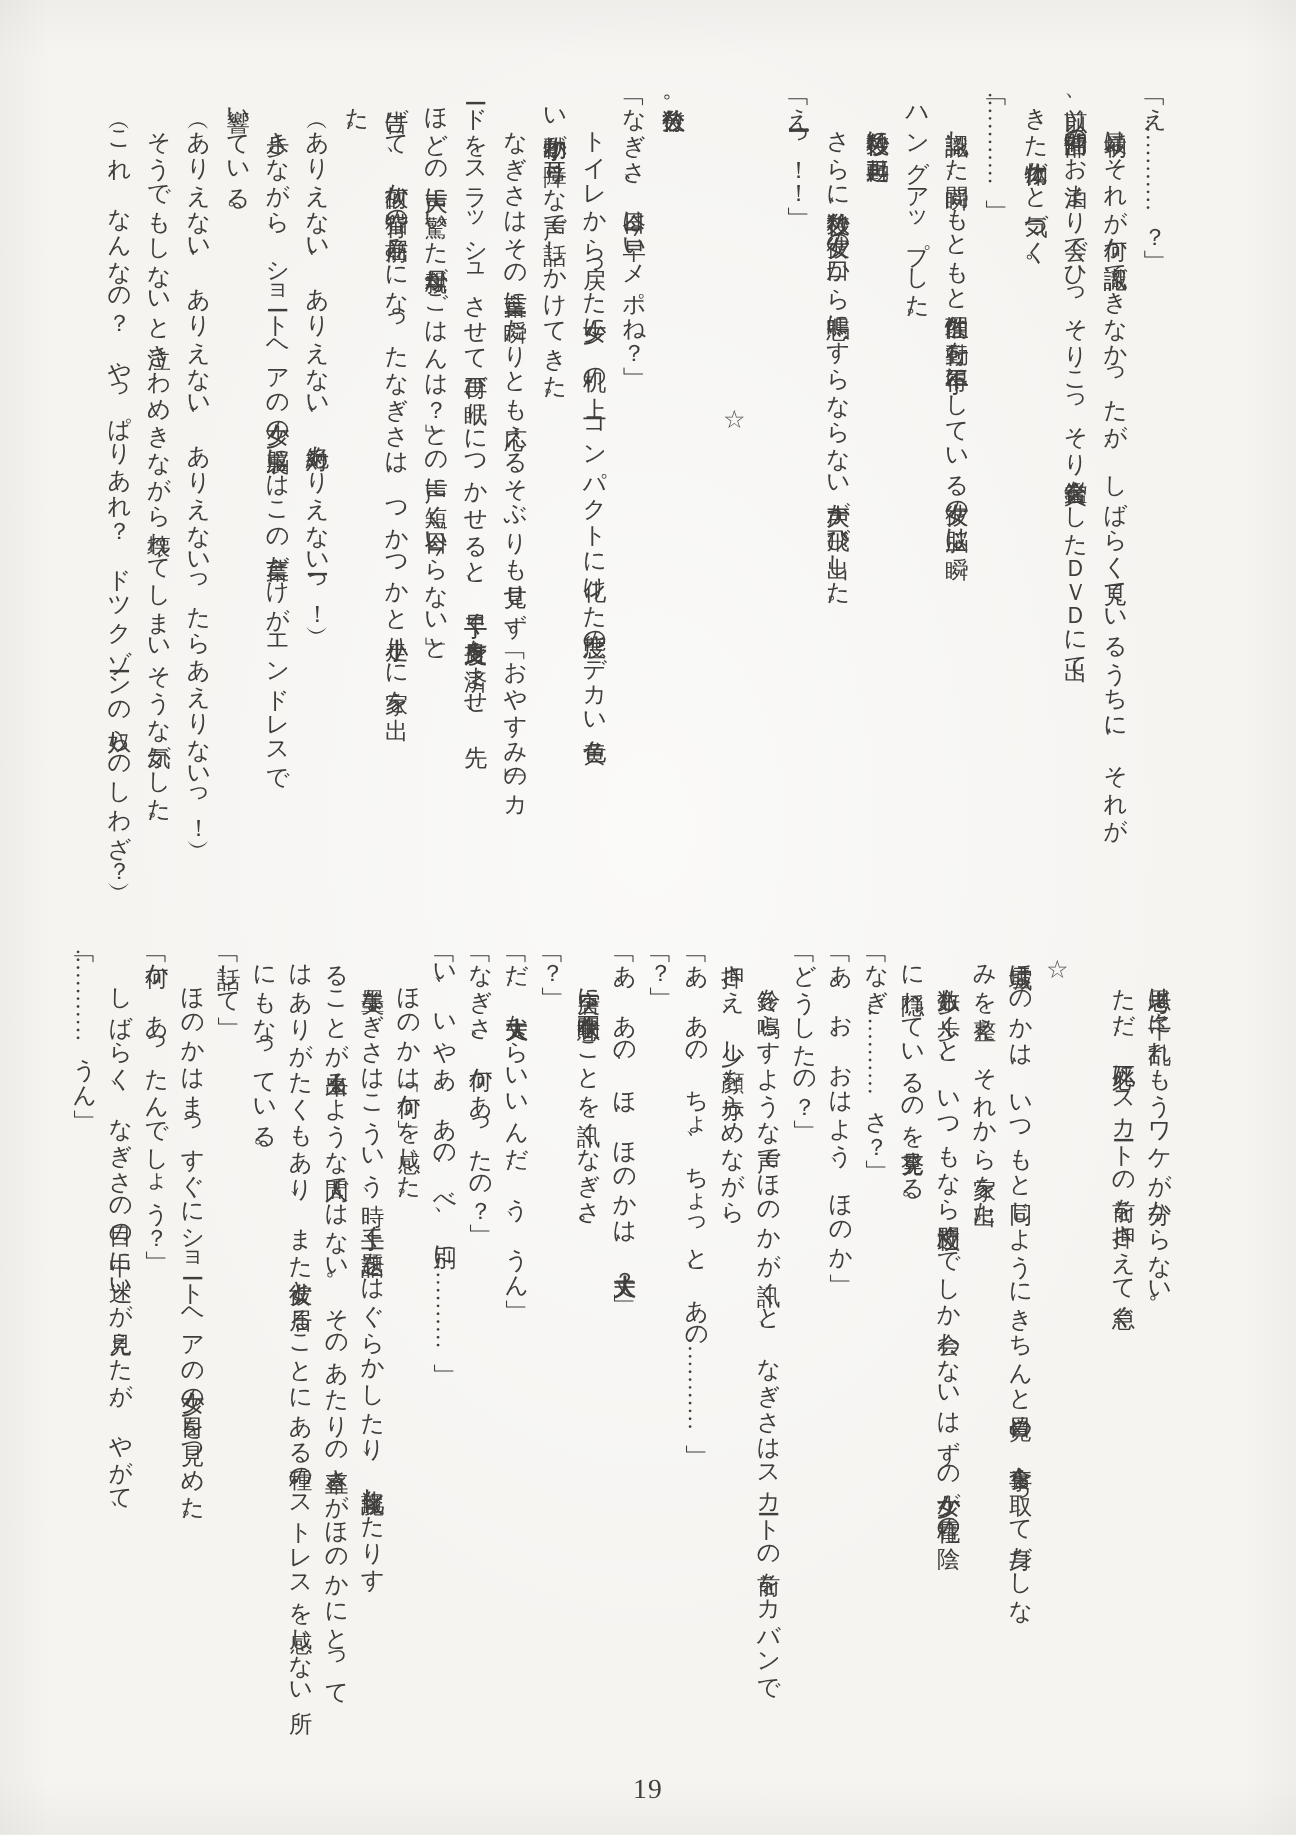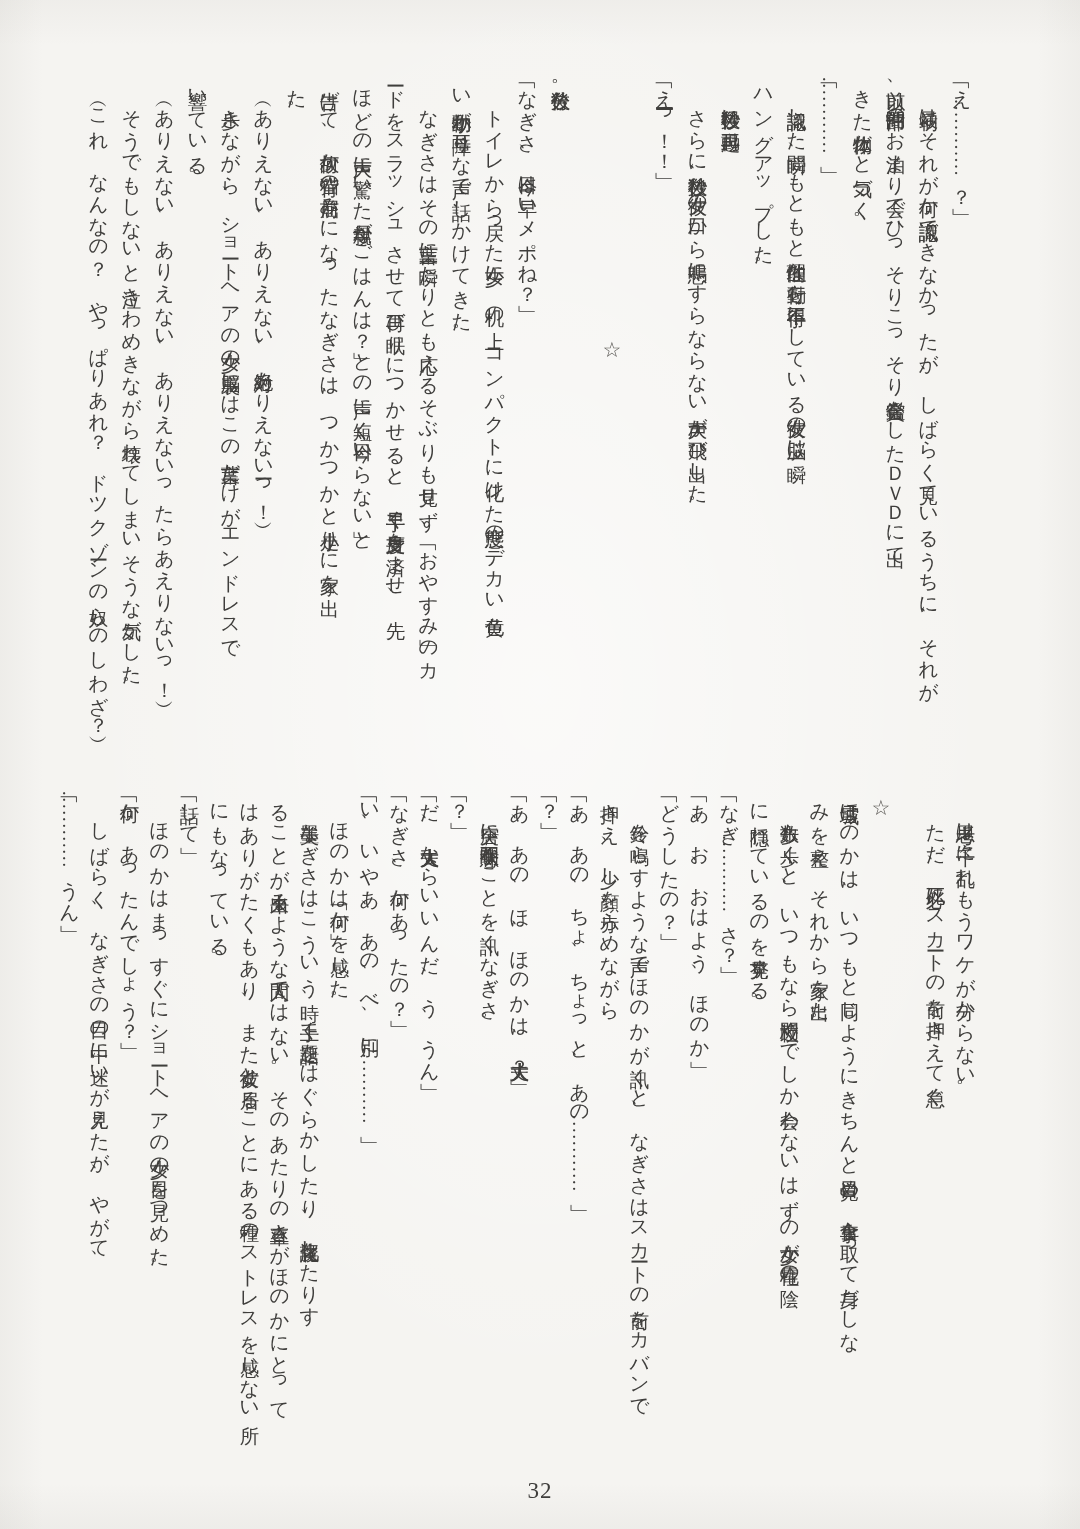--- a/index.html
+++ b/index.html
@@ -137,13 +137,13 @@
     <div class="line">ることが出来るような人間ではない。そのあたりの率直さがほのかにとって</div>
     <div class="line">はありがたくもあり、また彼女と居ることにある種のストレスを感じない所</div>
     <div class="line">にもなっている。</div>
     <div class="line">「話して」</div>
     <div class="line">　ほのかはまっすぐにショートヘアの少女の目を見つめた。</div>
     <div class="line">「何か、あったんでしょう？」</div>
     <div class="line">　しばらく、なぎさの目の中に迷いが見えたが、やがて、</div>
     <div class="line">「…………うん」</div>
   </div>
 
-<div class="page-number">32</div>
+<div class="page-number">19</div>
 
 </body></html>

